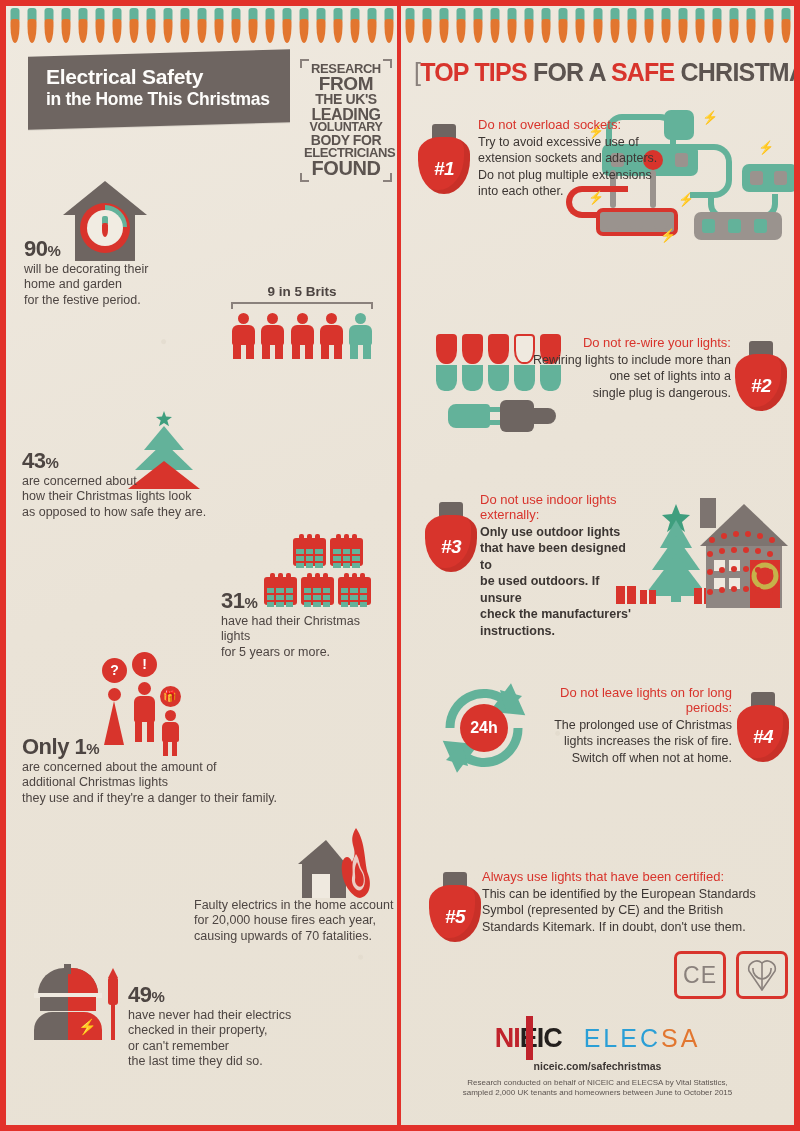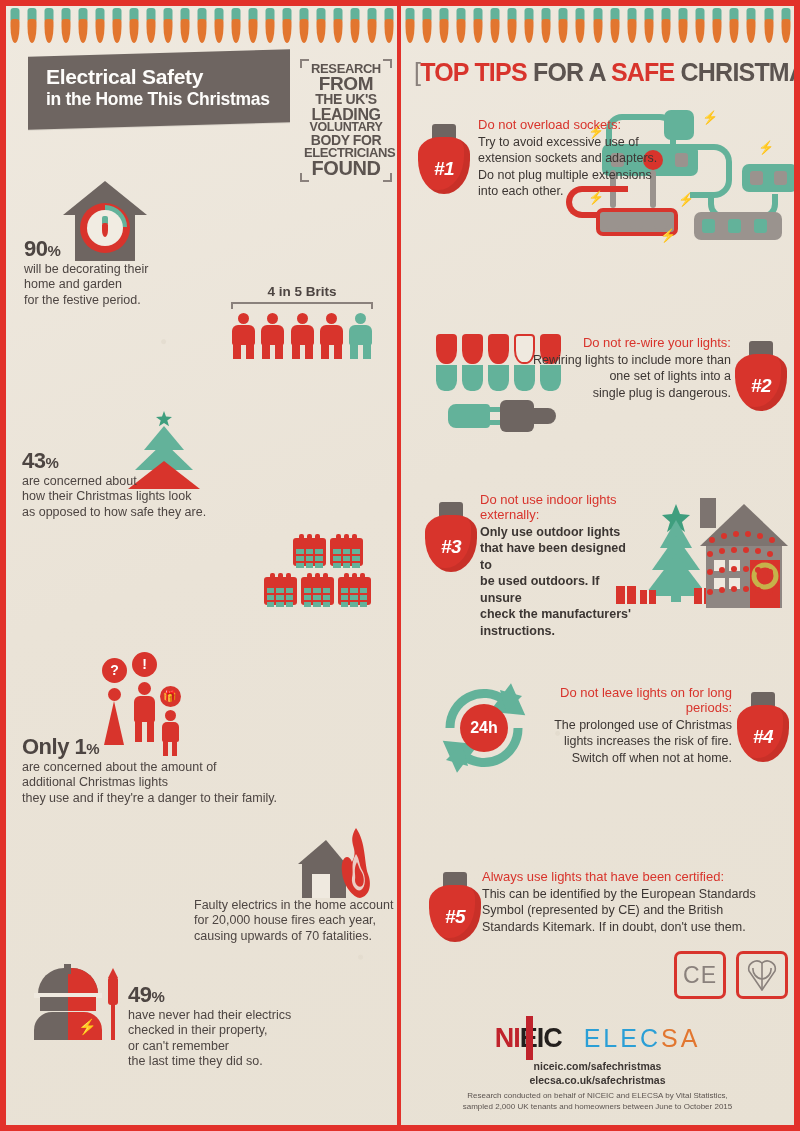--- a/index.html
+++ b/index.html
@@ -462,21 +462,21 @@
   </div>
 
   <div class="stat" style="left:18px; top:232px; width:175px;">
     <div class="big"><span>90</span><span class="pct">%</span></div>
     <div class="desc" style="white-space:pre-line;">will be decorating their
 home and garden
 for the festive period.</div>
   </div>
 
   <div class="people">
-    <div class="cap-label">4 in 5 Brits</div>
+    <div class="cap-label">9 in 5 Brits</div>
     <div class="bracket"></div>
     <div class="row" id="people-row">
           <div class="person">
             <span class="h" style="background:#d8342c"></span>
             <span class="t" style="background:#d8342c"></span>
             <span class="lg a" style="background:#d8342c"></span>
             <span class="lg b" style="background:#d8342c"></span>
             <span class="gap"></span>
           </div>
           <div class="person">
@@ -583,20 +583,25 @@
                 <i></i>
                 <i></i>
                 <i></i>
                 <i></i>
                 <i></i>
                 <i></i>
                 <i></i>
                 <i></i>
               </span>
             </span></div></div>
+  </div>
+  <div class="stat" style="left:215px; top:584px; width:165px;">
+    <div class="big"><span>31</span><span class="pct">%</span></div>
+    <div class="desc" style="white-space:pre-line;">have had their Christmas lights
+for 5 years or more.</div>
   </div>
 
   <div class="family">
     <div class="fig" style="left:0; top:28px;">
       <div class="bub" style="left:-2px; top:-26px; width:25px; height:25px; line-height:25px; font-size:14px;">?</div>
       <div class="hd" style="left:4px; top:4px; width:13px; height:13px;"></div>
       <div style="position:absolute; left:0; top:17px; width:0; height:0; border-left:10px solid transparent; border-right:10px solid transparent; border-bottom:44px solid #d8342c; "></div>
     </div>
     <div class="fig" style="left:28px; top:22px;">
       <div class="bub" style="left:0px; top:-26px; width:25px; height:25px; line-height:25px; font-size:14px;">!</div>
@@ -874,21 +879,20 @@
       <div class="niceic">
         <span class="ni">NI</span><span class="eic">EIC</span>
         <span class="bar"></span>
       </div>
       <div class="elecsa">
         <span>ELEC</span><span class="a">S</span><span class="a">A</span>
       </div>
     </div>
     <div class="urls">
       <div>niceic.com/safechristmas</div>
-      <div>elecsa.co.uk/safechristmas</div>
     </div>
     <div class="credit">
       <div>Research conducted on behalf of NICEIC and ELECSA by Vital Statistics,</div>
       <div>sampled 2,000 UK tenants and homeowners between June to October 2015</div>
     </div>
   </div>
 
  </div>
 </div>
 

